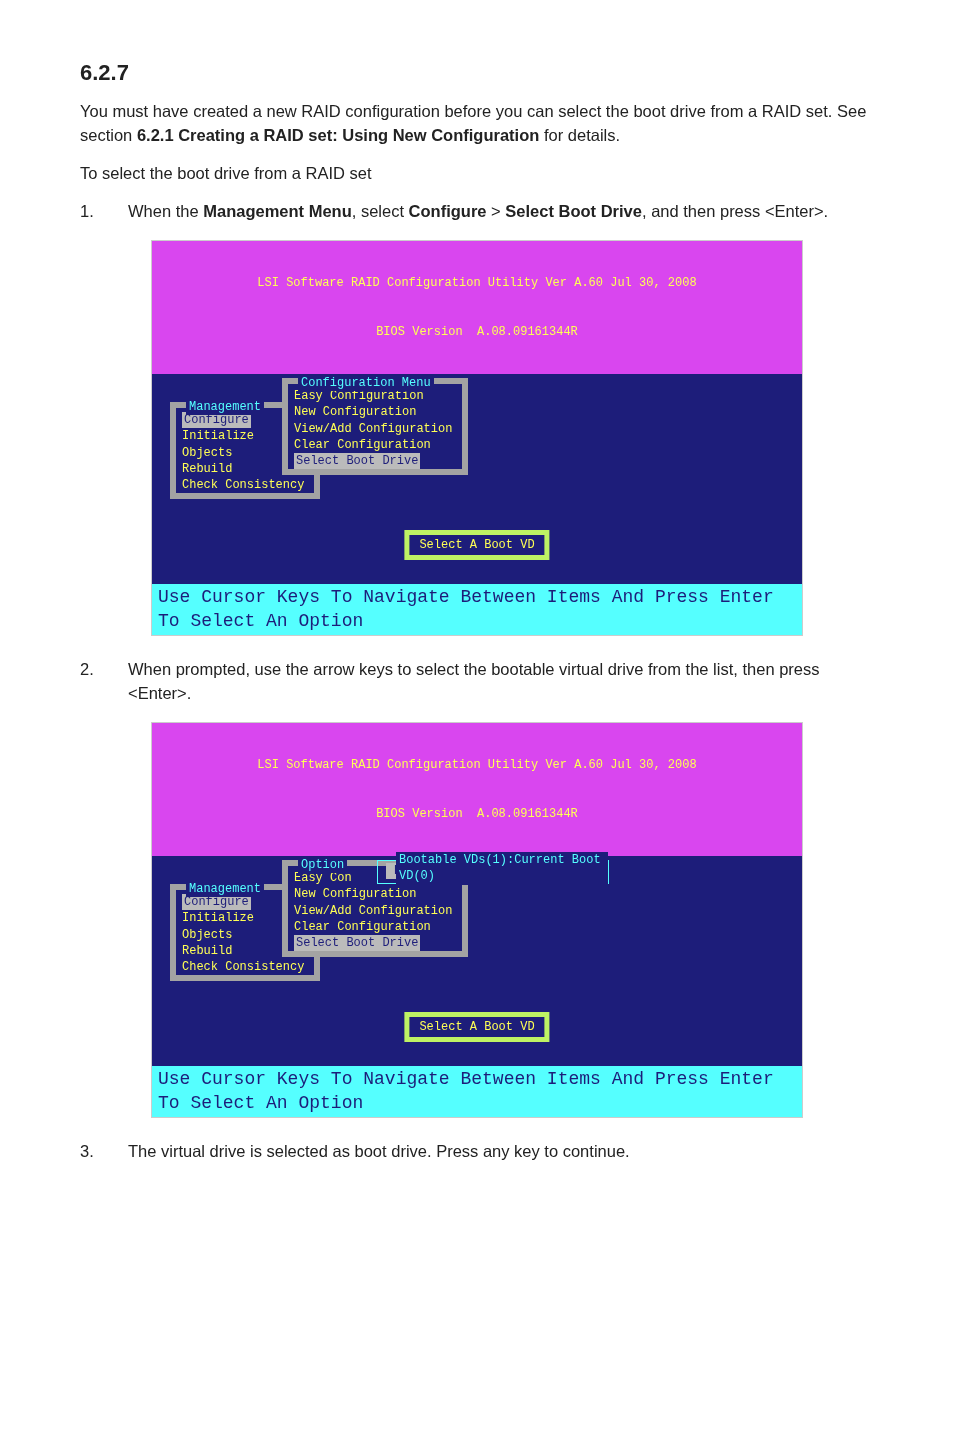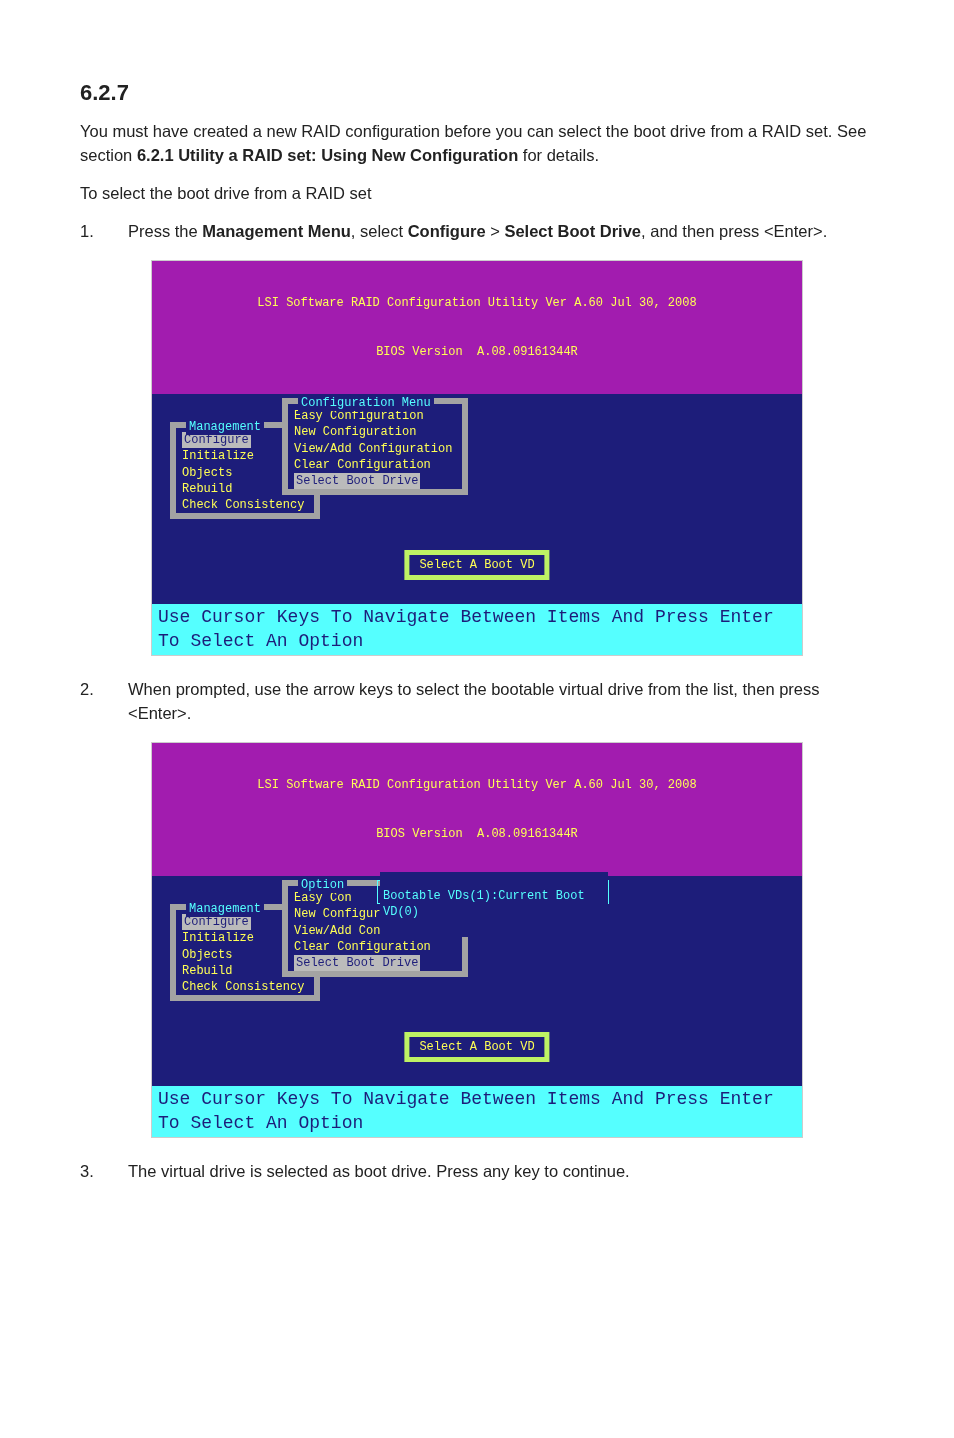--- a/index.html
+++ b/index.html
@@ -11,21 +11,21 @@
     width: 954px;
     box-sizing: border-box;
   }
   .heading {
     font-size: 22px;
     font-weight: bold;
     margin-bottom: 14px;
     display: flex;
     gap: 30px;
   }
-  .heading .num { flex: 0 0 auto; margin-top: 20px; }
+  .heading .num { flex: 0 0 auto; }
   .para {
     font-size: 16.5px;
     line-height: 1.45;
     margin-bottom: 14px;
   }
   .bold { font-weight: bold; }
   ol.steps {
     list-style: none;
     padding: 0;
     margin: 0 0 16px 0;
@@ -38,21 +38,21 @@
     margin-bottom: 10px;
   }
   ol.steps > li .step-num { flex: 0 0 20px; }
   ol.steps > li .step-body { flex: 1; }
 
   
   .bios {
     width: 650px;
     margin: 6px auto 22px auto;
     border: 1px solid #ccc;
-    background: #a21caf;
+    background: #d946ef;
     font-family: "Courier New", monospace;
     font-size: 12px;
     color: #ffff55;
     line-height: 1.35;
     position: relative;
   }
   .bios-header {
     text-align: center;
     padding: 2px 0 2px 0;
     white-space: pre;
@@ -88,23 +88,23 @@
   .boot-title-group {
     position: absolute;
     border: 1px solid #55ffff;
     padding: 2px 120px 4px 8px;
     top: 4px;
     left: 225px;
   }
   .boot-title-group .title {
     position: absolute;
     top: -9px;
-    left: 2px;
-    background: #1d1d7a;
-    padding: 16px 3px;
+    left: 18px;
+    background: #1d1d7a;
+    padding: 0 3px;
     color: #55ffff;
   }
   .boot-title-group .sel-row {
     background: #bbbbbb;
     color: #1d1d7a;
     padding: 0 8px;
   }
   .hint-box {
     position: absolute;
     bottom: 24px;
@@ -123,30 +123,30 @@
   }
 </style>
 </head>
 <body>
 
 <div class="heading">
   <span class="num">6.2.7</span>
 </div>
 
 <div class="para">
-  <span>You must have created a new RAID configuration before you can select the boot drive from a RAID set. See section </span><span class="bold">6.2.1 Utility a RAID set: Using New Configuration</span><span> for details.</span>
+  <span>You must have created a new RAID configuration before you can select the boot drive from a RAID set. See section </span><span class="bold">6.2.1 Creating a RAID set: Using New Configuration</span><span> for details.</span>
 </div>
 
 <div class="para">To select the boot drive from a RAID set</div>
 
 <ol class="steps">
   <li>
     <span class="step-num">1.</span>
     <span class="step-body">
-      <span>Press the </span><span class="bold">Management Menu</span><span>, select </span><span class="bold">Configure</span><span> &gt; </span><span class="bold">Select Boot Drive</span><span>, and then press &lt;Enter&gt;.</span>
+      <span>When the </span><span class="bold">Management Menu</span><span>, select </span><span class="bold">Configure</span><span> &gt; </span><span class="bold">Select Boot Drive</span><span>, and then press &lt;Enter&gt;.</span>
     </span>
   </li>
 </ol>
 
 <div class="bios">
   <div class="bios-header">
     <div>LSI Software RAID Configuration Utility Ver A.60 Jul 30, 2008</div>
     <div>BIOS Version  A.08.09161344R</div>
   </div>
   <div class="bios-body">

